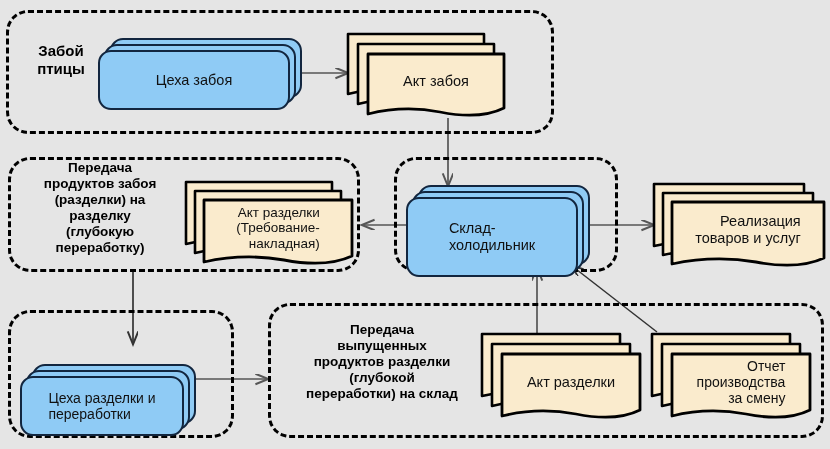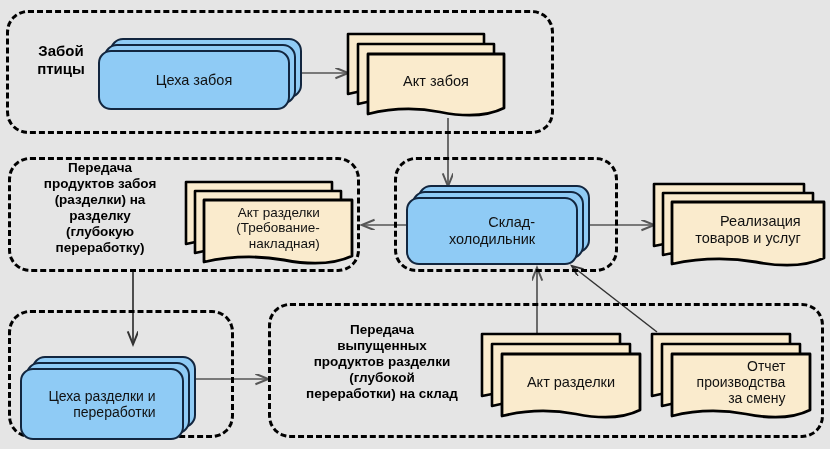--- a/index.html
+++ b/index.html
@@ -61,21 +61,21 @@
   .proc .s3 { left: 0px;  top: 12px; right: 12px; bottom: 0px; }
   .proc .plabel {
     position: absolute;
     left: 0px;
     top: 12px;
     right: 12px;
     bottom: 0px;
     display: flex;
     align-items: center;
     justify-content: center;
-    text-align: right;
+    text-align: left;
     color: #111111;
     line-height: 1.16;
     white-space: pre-line;
     padding: 0 19px;
     box-sizing: border-box;
     border-radius: 6px;
   }
   
   .doc {
     position: absolute;
@@ -161,41 +161,41 @@
       <path d="M9,13 H155 V69 Q129,81 87,73 Q47,66 9,75 Z" fill="#FAEBCD" stroke="#000000" stroke-width="2.6" stroke-linejoin="round"></path>
       <path d="M18,22 H166 V78 Q140,90 98,82 Q58,75 18,84 Z" fill="#FAEBCD" stroke="#000000" stroke-width="2.8" stroke-linejoin="round"></path>
     </svg>
     <div class="dlabel" style="left:18px; top:22px; width:148px; height:56px; font-size:13.5px;">Акт разделки
 (Требование-
 накладная)</div>
   </div>
 
   <div class="group" style="left:394px; top:157px; width:224px; height:115px;"></div>
 
-  <div class="proc" style="left:406px; top:185px; width:184px; height:80px;">
+  <div class="proc" style="left:406px; top:185px; width:184px; height:92px;">
     <div class="sheet s1"></div>
     <div class="sheet s2"></div>
     <div class="sheet s3"></div>
     <div class="plabel" style="font-size:14.5px;">Склад-
 холодильник</div>
   </div>
 
   <div class="doc" style="left:654px; top:180px; width:185px; height:90px;">
     <svg width="172" height="90" viewBox="0 0 172 90">
       <path d="M0,4 H150 V60 Q124,72 82,64 Q40,57 0,66 Z" fill="#FAEBCD" stroke="#000000" stroke-width="2.6" stroke-linejoin="round"></path>
       <path d="M9,13 H159 V69 Q133,81 91,73 Q49,66 9,75 Z" fill="#FAEBCD" stroke="#000000" stroke-width="2.6" stroke-linejoin="round"></path>
       <path d="M18,22 H170 V78 Q144,90 102,82 Q60,75 18,84 Z" fill="#FAEBCD" stroke="#000000" stroke-width="2.8" stroke-linejoin="round"></path>
     </svg>
     <div class="dlabel" style="left:18px; top:22px; width:152px; height:56px; font-size:14.5px;">Реализация
 товаров и услуг</div>
   </div>
 
   <div class="group" style="left:8px; top:310px; width:226px; height:128px;"></div>
 
-  <div class="proc" style="left:20px; top:356px; width:176px; height:84px;">
+  <div class="proc" style="left:20px; top:364px; width:176px; height:72px;">
     <div class="sheet s1"></div>
     <div class="sheet s2"></div>
     <div class="sheet s3"></div>
     <div class="plabel" style="font-size:14px;">Цеха разделки и
 переработки</div>
   </div>
 
   <div class="group" style="left:268px; top:303px; width:556px; height:135px;"></div>
   <div class="group-label" style="left:282px; top:322px; width:200px; font-size:13.5px;">Передача
 выпущенных

